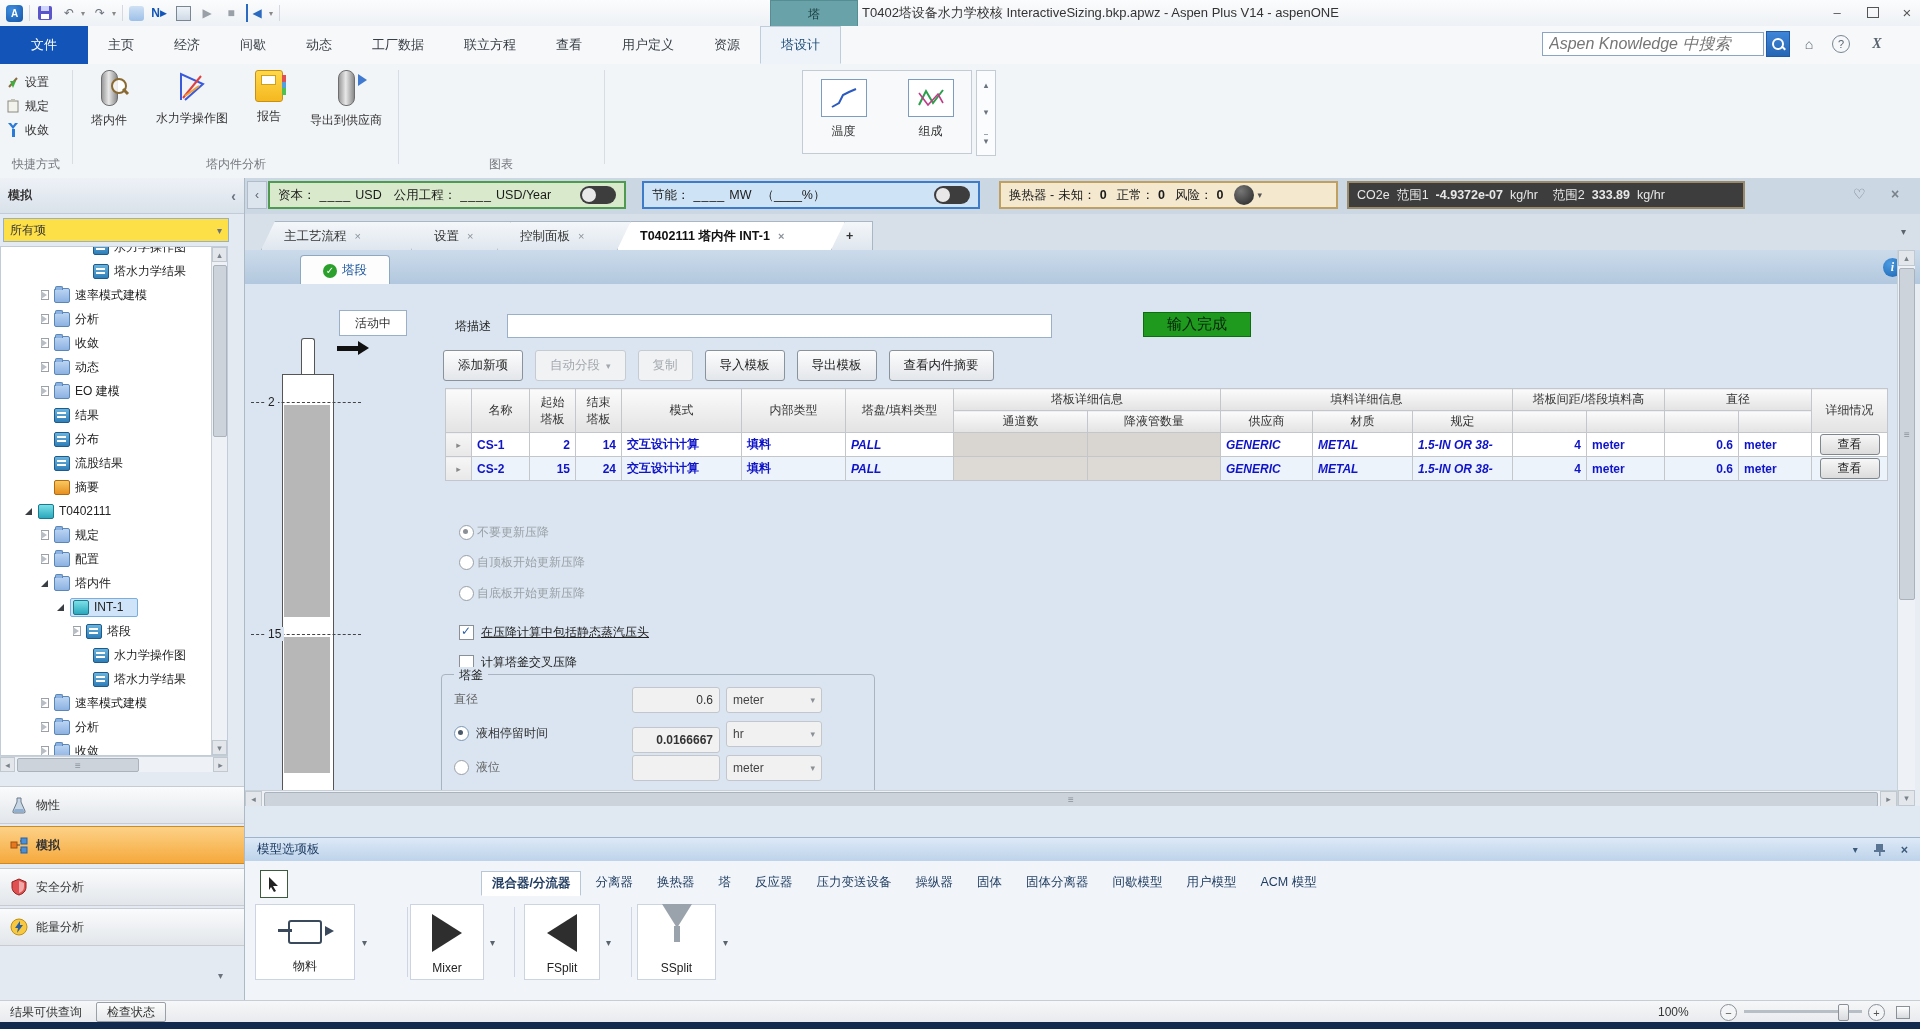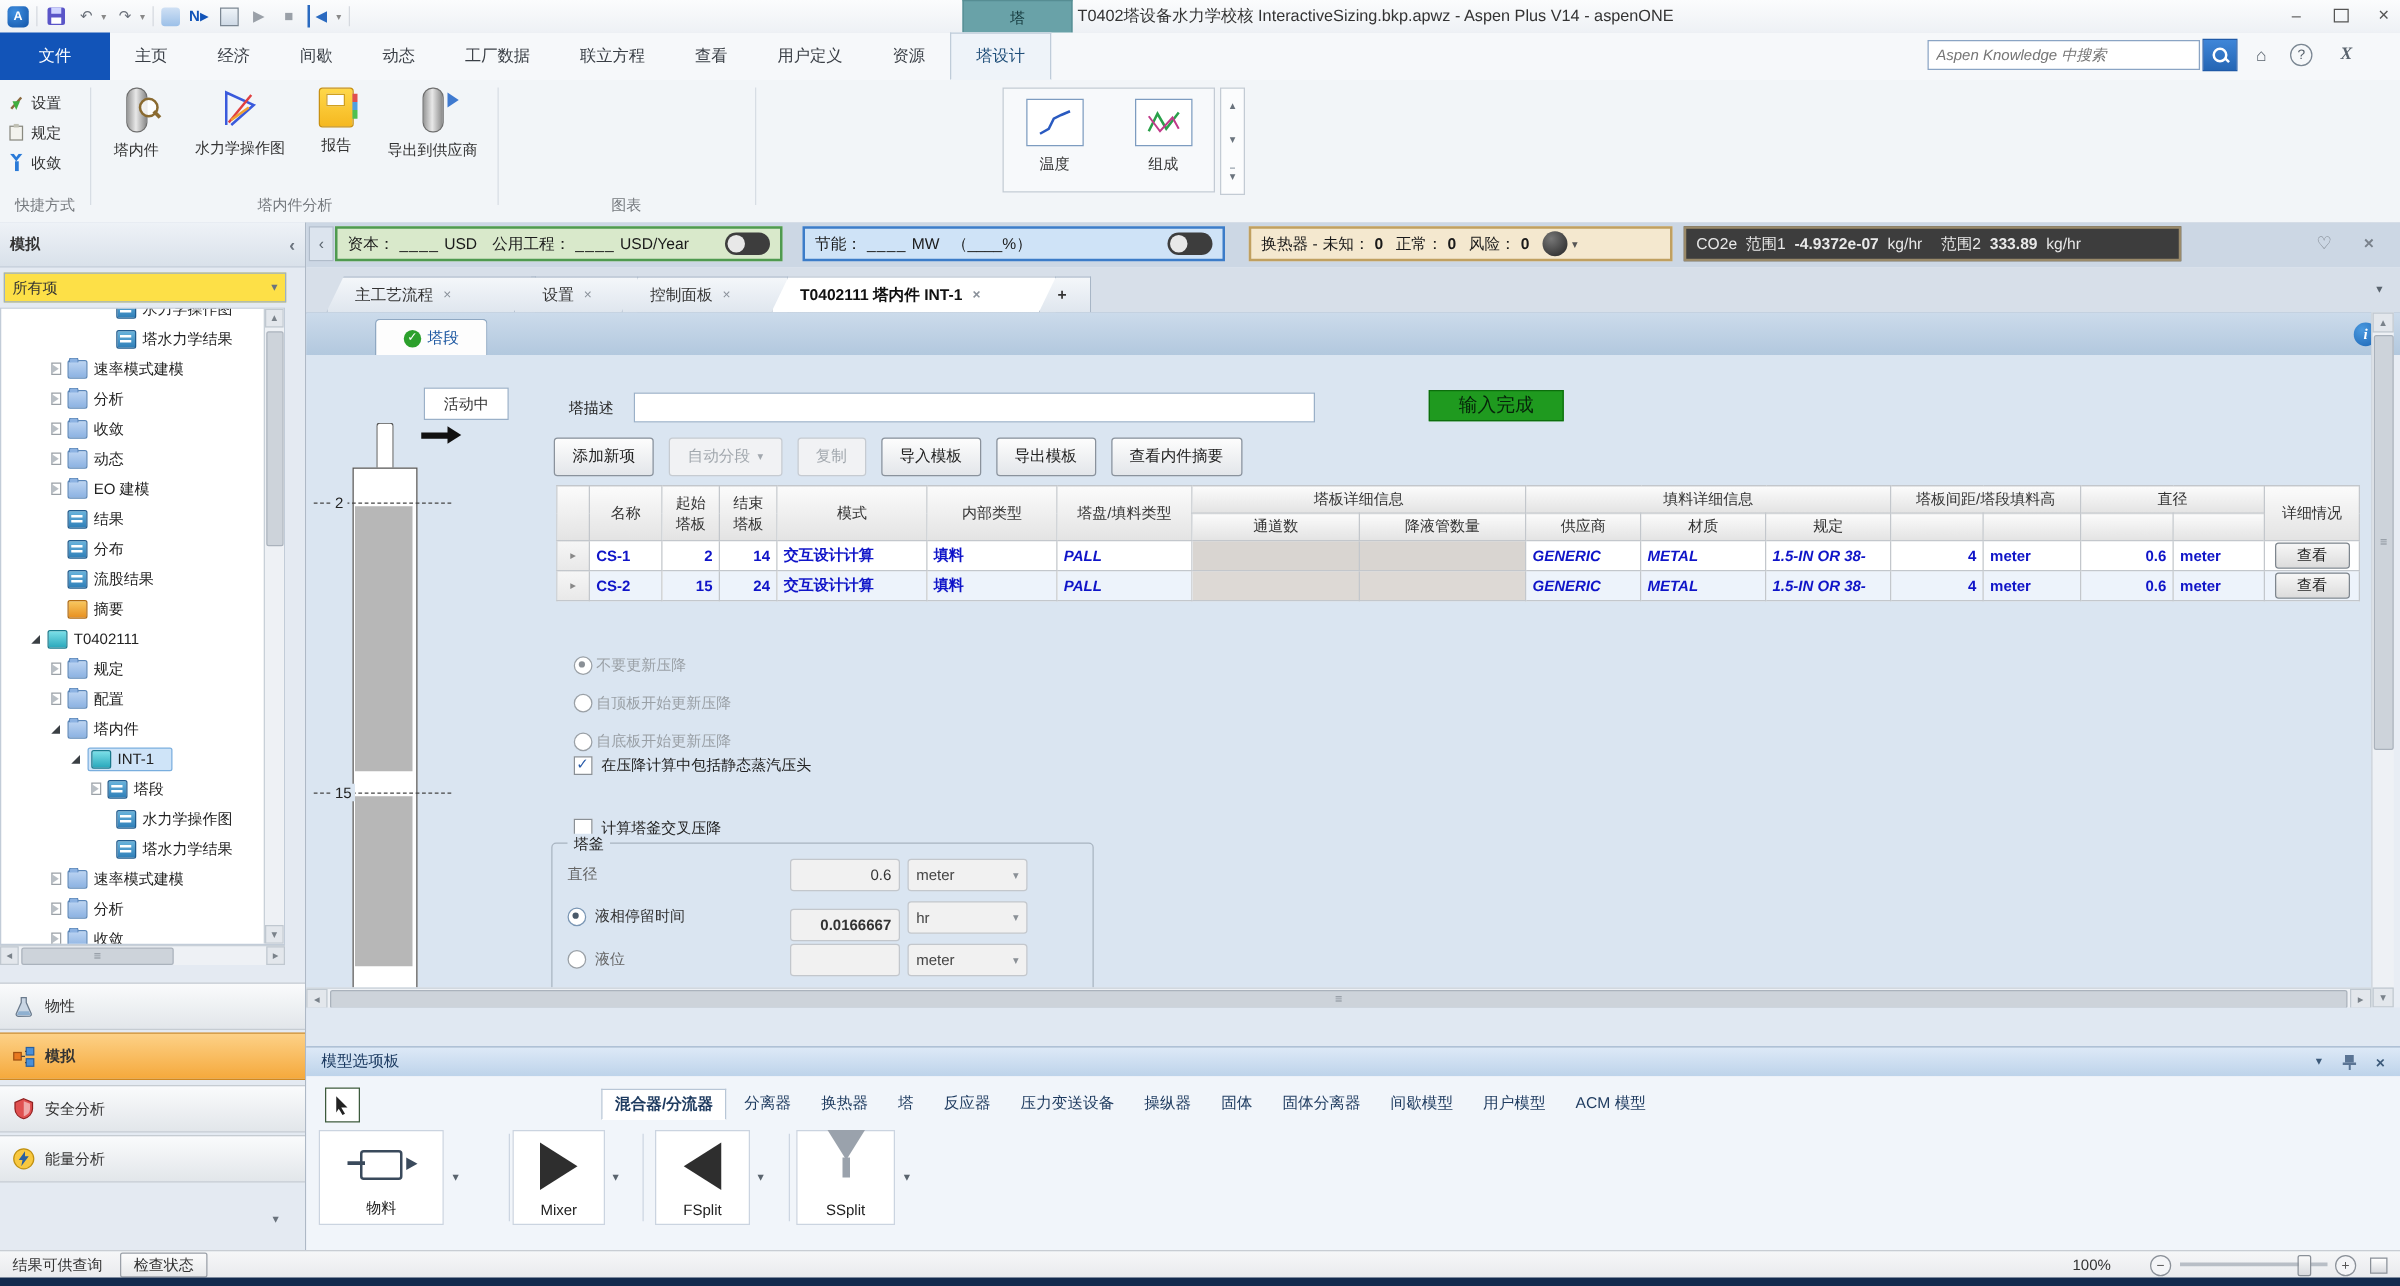--- a/index.html
+++ b/index.html
@@ -26,21 +26,21 @@
   .winbtn{position:absolute;top:0;width:34px;height:24px;display:flex;align-items:center;justify-content:center;color:#555;font-size:13px;}
   .maxglyph{width:10px;height:9px;border:1px solid #555;}
 
   
   #rt{left:0;top:26px;width:1920px;height:38px;background:#f6f8fa;border-bottom:1px solid #d4dae1;}
   .rtabs{display:flex;height:38px;align-items:stretch;}
   .rtab{padding:0 20px;display:flex;align-items:center;color:#3a3f46;font-size:13px;}
   .rtab.file{background:#1254b8;color:#fff;min-width:48px;justify-content:center;}
   .rtab.active{background:#eef3f9;border:1px solid #bfccd9;border-bottom:1px solid #eef3f9;color:#1f4e79;}
   .srch{position:absolute;top:6px;left:1542px;width:248px;height:24px;display:flex;align-items:center;}
-  .srch input{flex:1;height:22px;border:1px solid #8aa4c4;padding:0 6px;font-style:italic;font-size:12px;color:#333;
+  .srch input{flex:1;height:22px;border:1px solid #8aa4c4;padding:0 6px;font-style:italic;font-size:16px;color:#333;
               font-family:"Liberation Sans","DejaVu Sans",sans-serif;background:#fff;}
   .srchbtn{width:26px;height:24px;background:linear-gradient(#3f86d8,#2566b4);border:1px solid #1f5aa8;display:flex;align-items:center;justify-content:center;margin-left:2px;}
   .mag{width:8px;height:8px;border:2px solid #fff;border-radius:50%;position:relative;}
   .mag:after{content:"";position:absolute;left:7px;top:7px;width:5px;height:2px;background:#fff;transform:rotate(45deg);}
   .rticon{position:absolute;top:8px;width:22px;height:20px;display:flex;align-items:center;justify-content:center;color:#5a646e;font-size:14px;}
 
   
   #rb{left:0;top:64px;width:1920px;height:114px;background:#f2f5f8;border-bottom:1px solid #c9d2db;}
   .gsep{position:absolute;top:6px;width:1px;height:94px;background:#d7dde4;}
   .glabel{position:absolute;top:92px;width:100%;text-align:center;color:#75797e;font-size:12px;}
@@ -732,21 +732,21 @@
       </div>
     <div class="rrow" style="top:270px;">
         <span class="radio"></span>
         <span>自顶板开始更新压降</span>
       </div>
     <div class="rrow" style="top:301px;">
         <span class="radio"></span>
         <span>自底板开始更新压降</span>
       </div>
 
-    <div class="crow" style="top:320px;">
+    <div class="crow" style="top:340px;text-decoration:underline;">
         <span class="cb on"></span>
         <span>在压降计算中包括静态蒸汽压头</span>
       </div>
     <div class="crow" style="top:370px;">
         <span class="cb"></span>
         <span>计算塔釜交叉压降</span>
       </div>
 
     <div class="sump">
       <div class="leg">塔釜</div>

